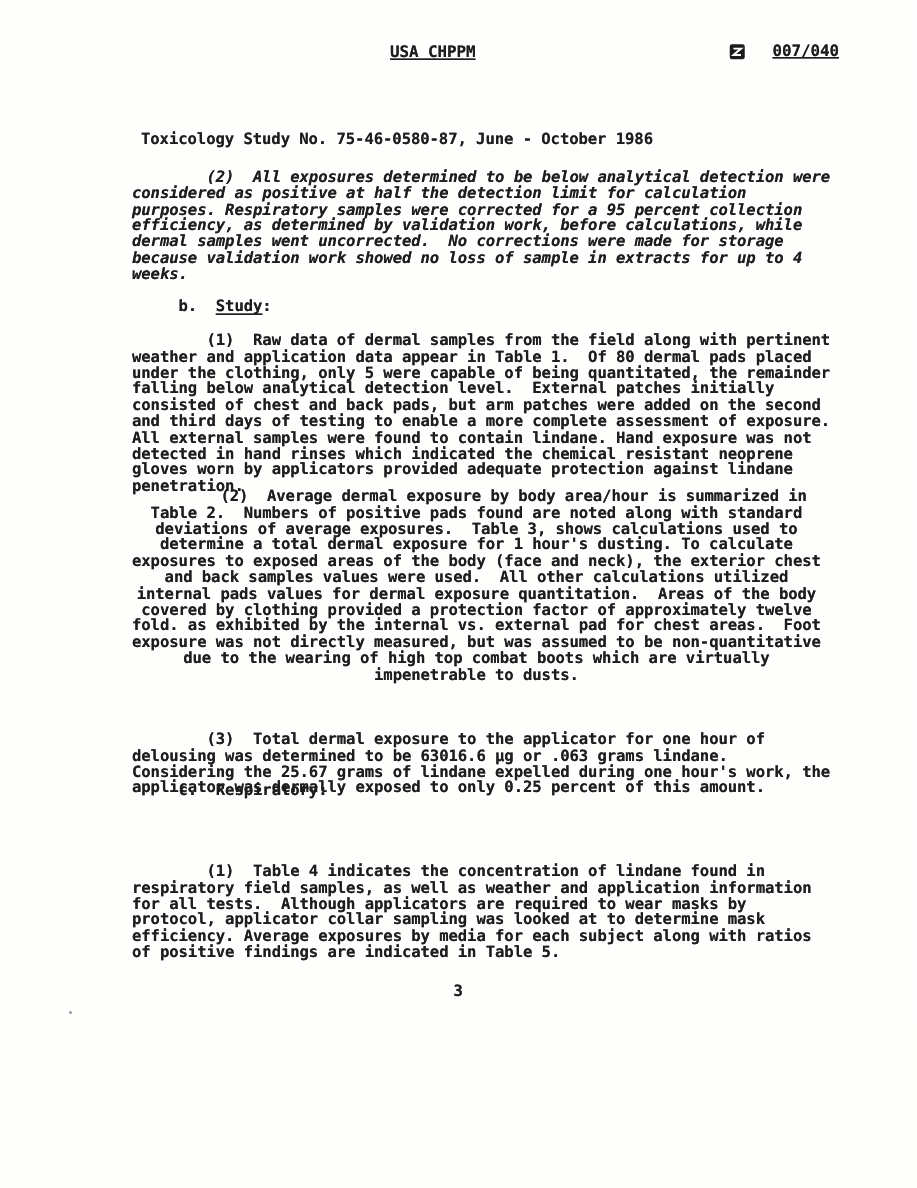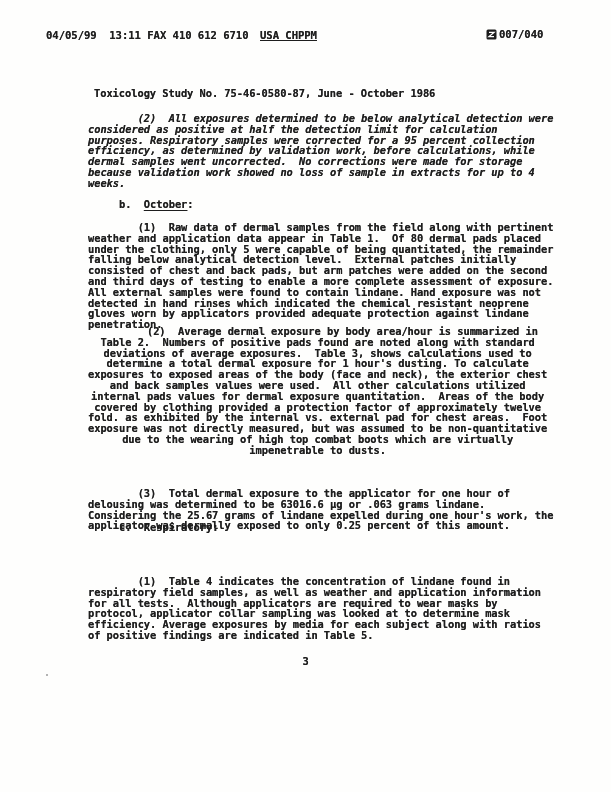--- a/index.html
+++ b/index.html
@@ -16,35 +16,34 @@
   .txt {
     position: absolute;
     white-space: pre;
     font-size: 10.4px;
     line-height: 10.8px;
     letter-spacing: -0.05px;
     text-shadow: 0 0 0.4px rgba(20,20,20,0.75);
   }
   .hdr { font-size: 10.6px; }
   .u { text-decoration: underline; text-underline-offset: 2px; text-decoration-thickness: 1px; }
-  .pgcount { display: inline-flex; align-items: flex-start; gap: 2px; }
+  .pgcount { display: inline-flex; align-items: flex-start; gap: 18px; text-decoration: underline; }
   .stamp-icon { display: inline-block; vertical-align: -1px; }
   .artifact-dot {
     position: absolute;
     width: 2px; height: 2px;
     background: #9a9a9a;
     border-radius: 50%;
   }
 </style>
 </head>
 <body>
 
 <div class="sheet">
 
-  <span class="txt hdr" style="left:46px; top:30px;">04/05/99  13:11 FAX 410 612 6710</span>
 
   <span class="txt hdr" style="left:260px; top:30px;text-decoration:underline;">USA CHPPM</span>
 
   <span class="txt hdr pgcount" style="left:486px; top:29px;">
     <svg class="stamp-icon" width="11" height="11" viewBox="0 0 11 11">
       <rect x="0.5" y="0.5" width="10" height="10" rx="1.5" fill="#1c1c1c"></rect>
       <polyline points="3,3.4 8,3.4 3,7.6 8,7.6" fill="none" stroke="#ffffff" stroke-width="1.3"></polyline>
     </svg>
     <span>007/040</span>
   </span>
@@ -52,21 +51,21 @@
   <div class="txt" style="left:94px; top:88px;">Toxicology Study No. 75-46-0580-87, June - October 1986</div>
 
   <div class="txt" style="left:88px; top:113px;font-style:italic;">        (2)  All exposures determined to be below analytical detection were
 considered as positive at half the detection limit for calculation
 purposes. Respiratory samples were corrected for a 95 percent collection
 efficiency, as determined by validation work, before calculations, while
 dermal samples went uncorrected.  No corrections were made for storage
 because validation work showed no loss of sample in extracts for up to 4
 weeks.</div>
 
-  <div class="txt" style="left:88px; top:199px;"><span>     b.  </span><span class="u">October</span><span>:</span></div>
+  <div class="txt" style="left:88px; top:199px;"><span>     b.  </span><span class="u">Study</span><span>:</span></div>
 
   <div class="txt" style="left:88px; top:222px;">        (1)  Raw data of dermal samples from the field along with pertinent
 weather and application data appear in Table 1.  Of 80 dermal pads placed
 under the clothing, only 5 were capable of being quantitated, the remainder
 falling below analytical detection level.  External patches initially
 consisted of chest and back pads, but arm patches were added on the second
 and third days of testing to enable a more complete assessment of exposure.
 All external samples were found to contain lindane. Hand exposure was not
 detected in hand rinses which indicated the chemical resistant neoprene
 gloves worn by applicators provided adequate protection against lindane

